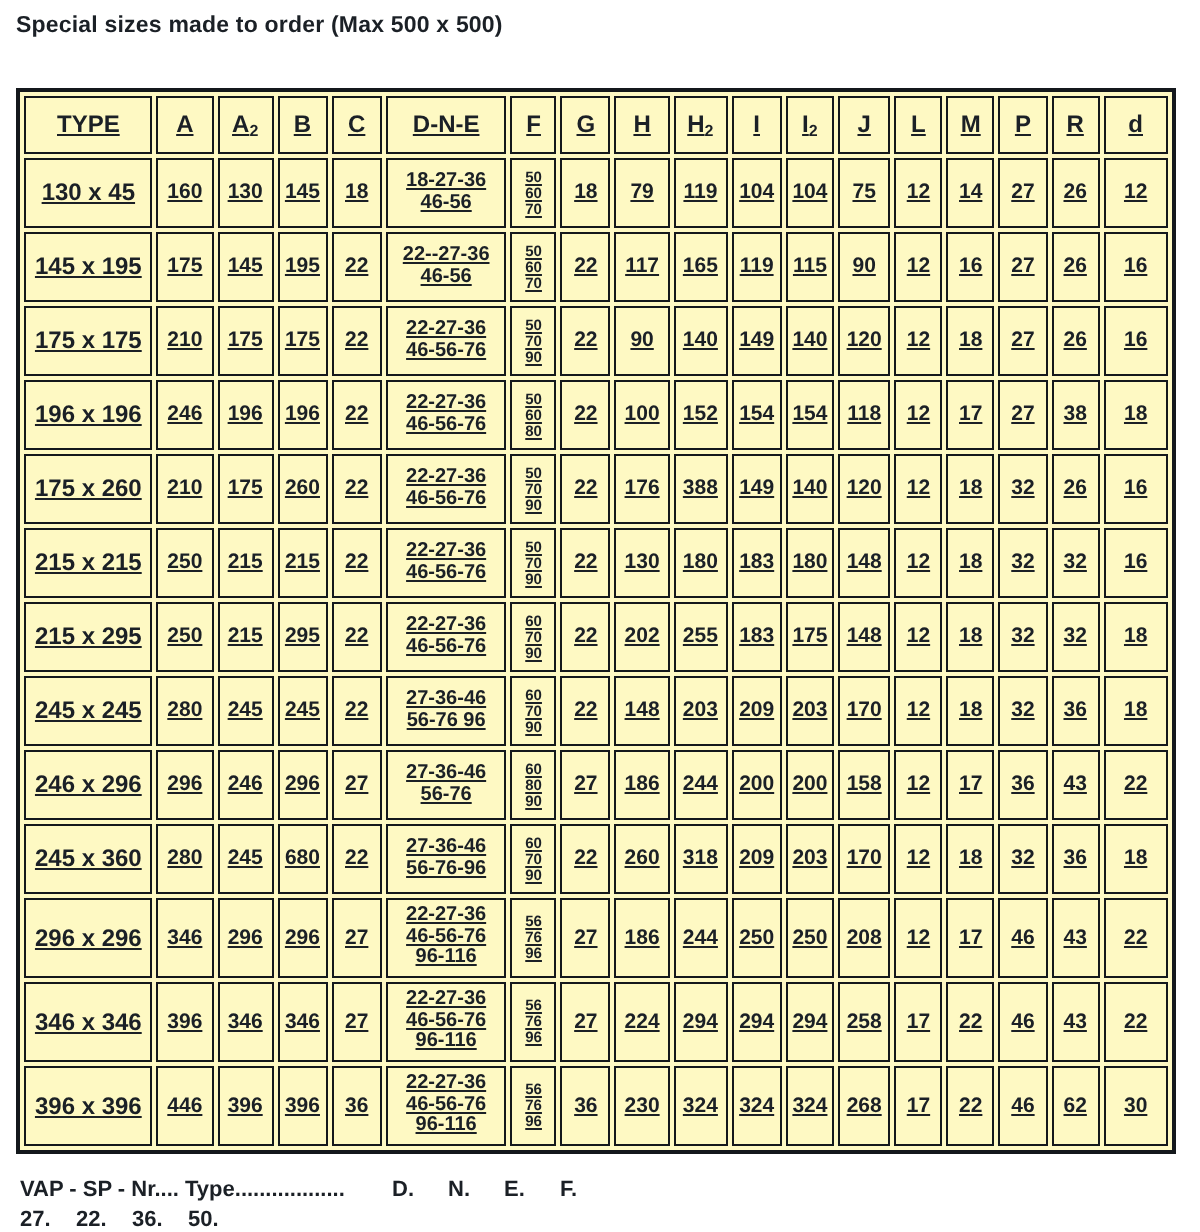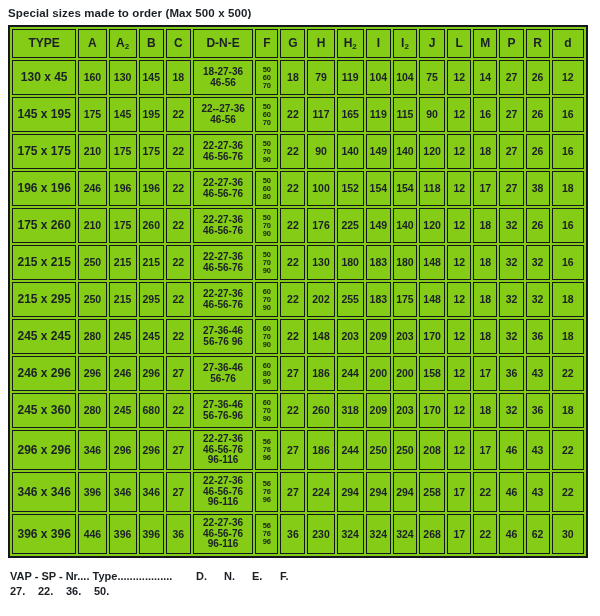--- a/index.html
+++ b/index.html
@@ -8,29 +8,30 @@
     background:#ffffff;
     font-family:"Liberation Sans", sans-serif;
     font-weight:bold;
     color:#1b2026;
     overflow:hidden;
   }
   .page { padding:5px 6px 0 8px; }
   .title {
     font-size:11.5px;
     letter-spacing:0.1px;
-    margin:2px 0 6px 0;
+    margin:2px 0 25px 0;
   }
   table.spec {
     table-layout:fixed;
     width:580px;
     border-collapse:separate;
     border-spacing:2px;
     border:2px solid #14181c;
-    background:#84cc16;
+    background:#fef9c3;
+    text-decoration:underline;
   }
   col.c-type { width:64px; }
   col.c-a    { width:28px; }
   col.c-a2   { width:28px; }
   col.c-b    { width:25px; }
   col.c-c    { width:25px; }
   col.c-dne  { width:60px; }
   col.c-f    { width:23px; }
   col.c-g    { width:25px; }
   col.c-h    { width:27px; }
@@ -243,21 +244,21 @@
             <div>22-27-36</div>
             <div>46-56-76</div>
           </td>
           <td class="cell-f">
             <div>50</div>
             <div>70</div>
             <div>90</div>
           </td>
           <td class="cell-g">22</td>
           <td class="cell-h">176</td>
-          <td class="cell-h2">225</td>
+          <td class="cell-h2">388</td>
           <td class="cell-i">149</td>
           <td class="cell-i2">140</td>
           <td class="cell-j">120</td>
           <td class="cell-l">12</td>
           <td class="cell-m">18</td>
           <td class="cell-p">32</td>
           <td class="cell-r">26</td>
           <td class="cell-d">16</td>
         </tr>
         <tr>

